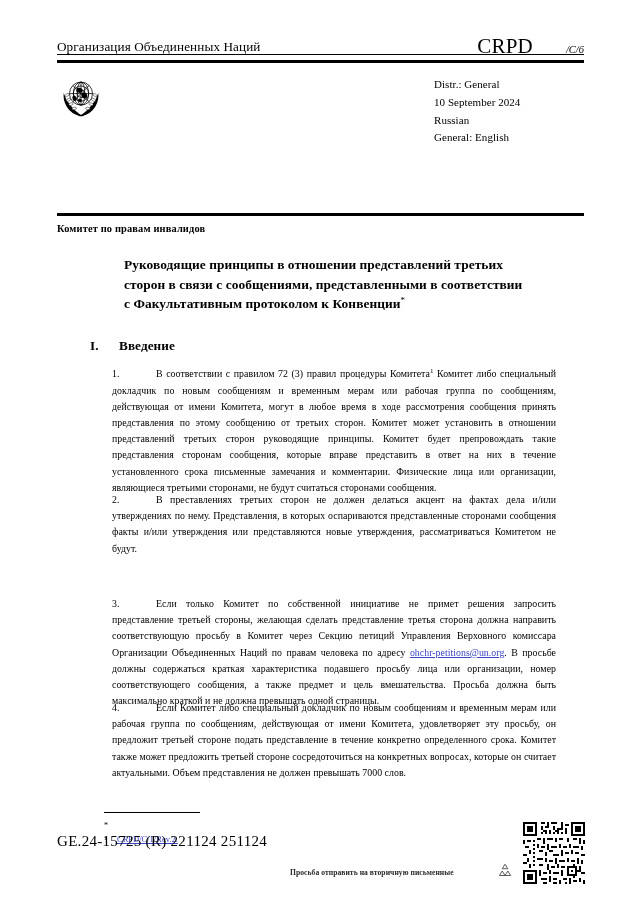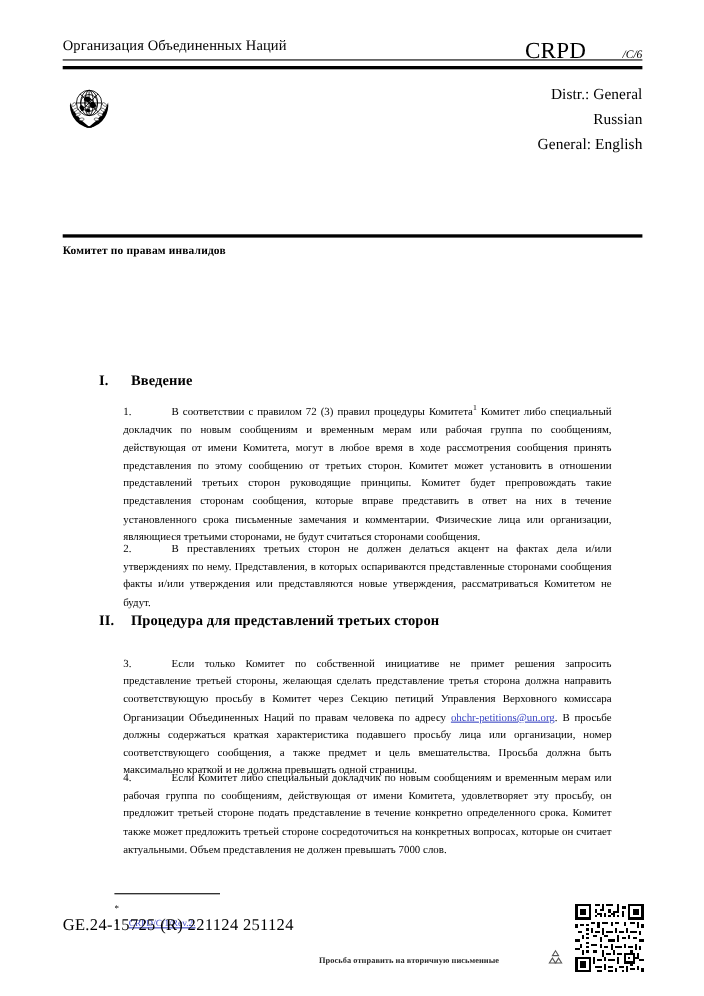--- a/index.html
+++ b/index.html
@@ -25,21 +25,21 @@
 
   
   .masthead {
     position: absolute;
     left: 57px;
     top: 34px;
     width: 527px;
   }
   .masthead-row {
     display: flex;
-    align-items: flex-start;
+    align-items: flex-end;
     justify-content: space-between;
     gap: 27px;
   }
   .org-name {
     font-size: 13.2px;
     letter-spacing: 0.1px;
     line-height: 1.1;
     white-space: nowrap;
   }
   .doc-symbol {
@@ -92,26 +92,25 @@
   .conv-title {
     margin-left: 12px;
     font-size: 17.5px;
     font-weight: bold;
     line-height: 1.32;
     width: 240px;
     letter-spacing: 0.1px;
   }
   .distr-block {
     margin-left: auto;
-    font-size: 14px;
+    font-size: 11px;
     line-height: 1.62;
     padding-top: 6px;
     width: 150px;
     letter-spacing: 0.05px;
-    text-align: right;
   }
 
   
   .rule-mid { top: 213px; }
 
   .committee {
     position: absolute;
     left: 57px;
     top: 223px;
     font-size: 10.4px;
@@ -310,46 +309,46 @@
           <ellipse cx="79" cy="48" rx="4.6" ry="2.6" transform="rotate(38 79 48)"></ellipse>
           <ellipse cx="76" cy="58" rx="4.6" ry="2.6" transform="rotate(28 76 58)"></ellipse>
           <ellipse cx="71" cy="67" rx="4.6" ry="2.6" transform="rotate(18 71 67)"></ellipse>
           <ellipse cx="64" cy="76" rx="4.6" ry="2.6" transform="rotate(8 64 76)"></ellipse>
         </g>
         <rect x="45" y="89" width="10" height="3" fill="#000"></rect>
       </svg>
     </div>
     <div class="distr-block">
       <div>Distr.: General</div>
+      <div>10 September 2024</div>
       <div>Russian</div>
       <div>General: English</div>
     </div>
   </div>
 
   <div class="rule-thick rule-mid"></div>
   <div class="committee">Комитет по правам инвалидов</div>
 
+  <div class="main-title">
+    <span>Руководящие принципы в отношении представлений третьих сторон в связи с сообщениями, представленными в соответствии с Факультативным протоколом к Конвенции</span><span class="fn-star">*</span>
+  </div>
 
   <div class="section-head sec-1">
     <span class="numeral">I.</span>
     <span>Введение</span>
   </div>
 
   <div class="para p1">
     <span class="pnum">1.</span><span class="lead"></span><span>В соответствии с правилом 72 (3) правил процедуры Комитета</span><span class="sup">1</span><span> Комитет либо специальный докладчик по новым сообщениям и временным мерам или рабочая группа по сообщениям, действующая от имени Комитета, могут в любое время в ходе рассмотрения сообщения принять представления по этому сообщению от третьих сторон. Комитет может установить в отношении представлений третьих сторон руководящие принципы. Комитет будет препровождать такие представления сторонам сообщения, которые вправе представить в ответ на них в течение установленного срока письменные замечания и комментарии. Физические лица или организации, являющиеся третьими сторонами, не будут считаться сторонами сообщения.</span>
   </div>
 
   <div class="para p2">
     <span class="pnum">2.</span><span class="lead"></span><span>В преставлениях третьих сторон не должен делаться акцент на фактах дела и/или утверждениях по нему. Представления, в которых оспариваются представленные сторонами сообщения факты и/или утверждения или представляются новые утверждения, рассматриваться Комитетом не будут.</span>
   </div>
 
-  <div class="section-head sec-2">
-    <span class="numeral">II.</span>
-    <span>Процедура для представлений третьих сторон</span>
-  </div>
 
   <div class="para p3">
     <span class="pnum">3.</span><span class="lead"></span><span>Если только Комитет по собственной инициативе не примет решения запросить представление третьей стороны, желающая сделать представление третья сторона должна направить соответствующую просьбу в Комитет через Секцию петиций Управления Верховного комиссара Организации Объединенных Наций по правам человека по адресу </span><a class="link" href="#">ohchr-petitions@un.org</a><span>. В просьбе должны содержаться краткая характеристика подавшего просьбу лица или организации, номер соответствующего сообщения, а также предмет и цель вмешательства. Просьба должна быть максимально краткой и не должна превышать одной страницы.</span>
   </div>
 
   <div class="para p4">
     <span class="pnum">4.</span><span class="lead"></span><span>Если Комитет либо специальный докладчик по новым сообщениям и временным мерам или рабочая группа по сообщениям, действующая от имени Комитета, удовлетворяет эту просьбу, он предложит третьей стороне подать представление в течение конкретно определенного срока. Комитет также может предложить третьей стороне сосредоточиться на конкретных вопросах, которые он считает актуальными. Объем представления не должен превышать 7000 слов.</span>
   </div>
 
   <div class="fn-rule"></div>

